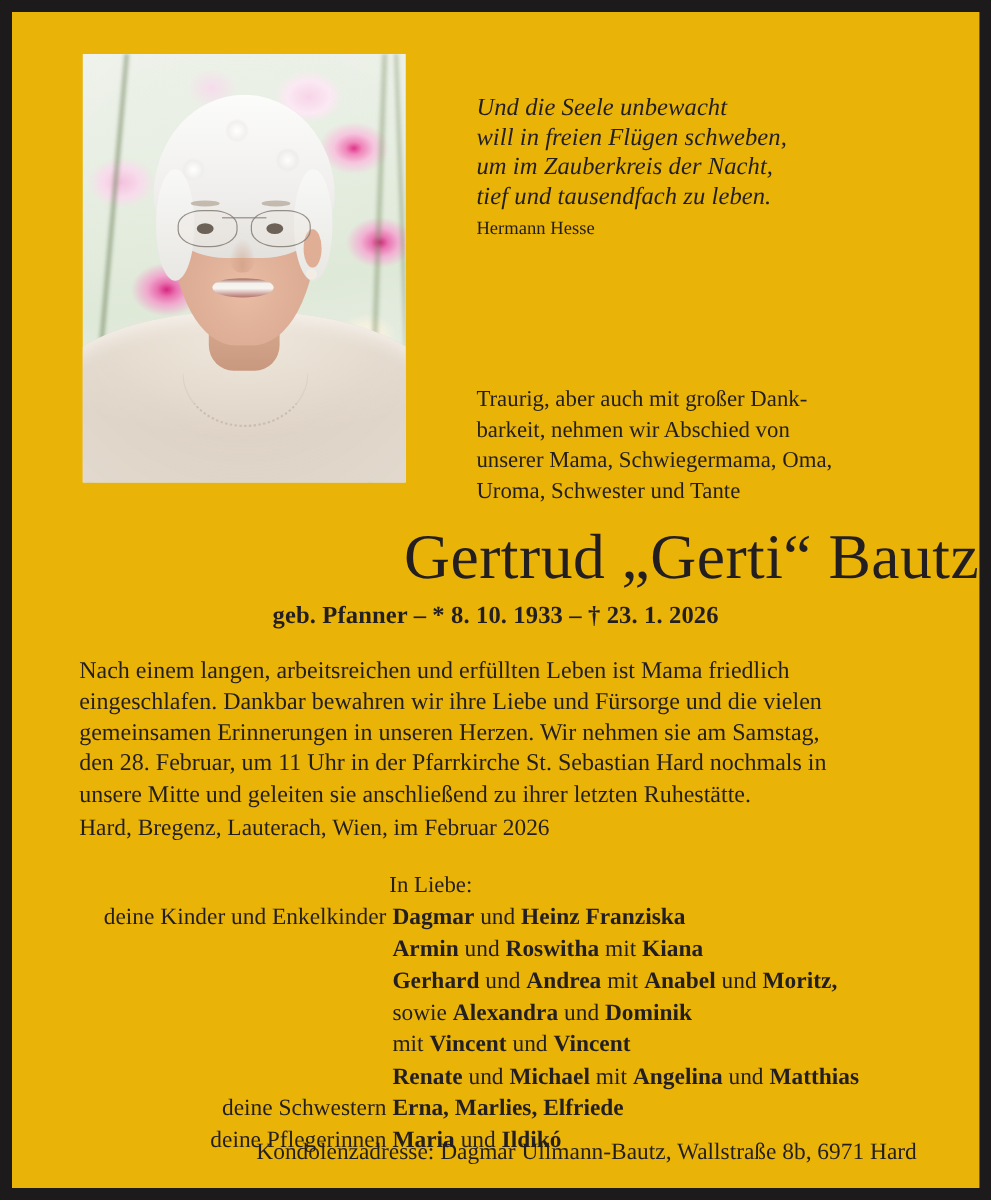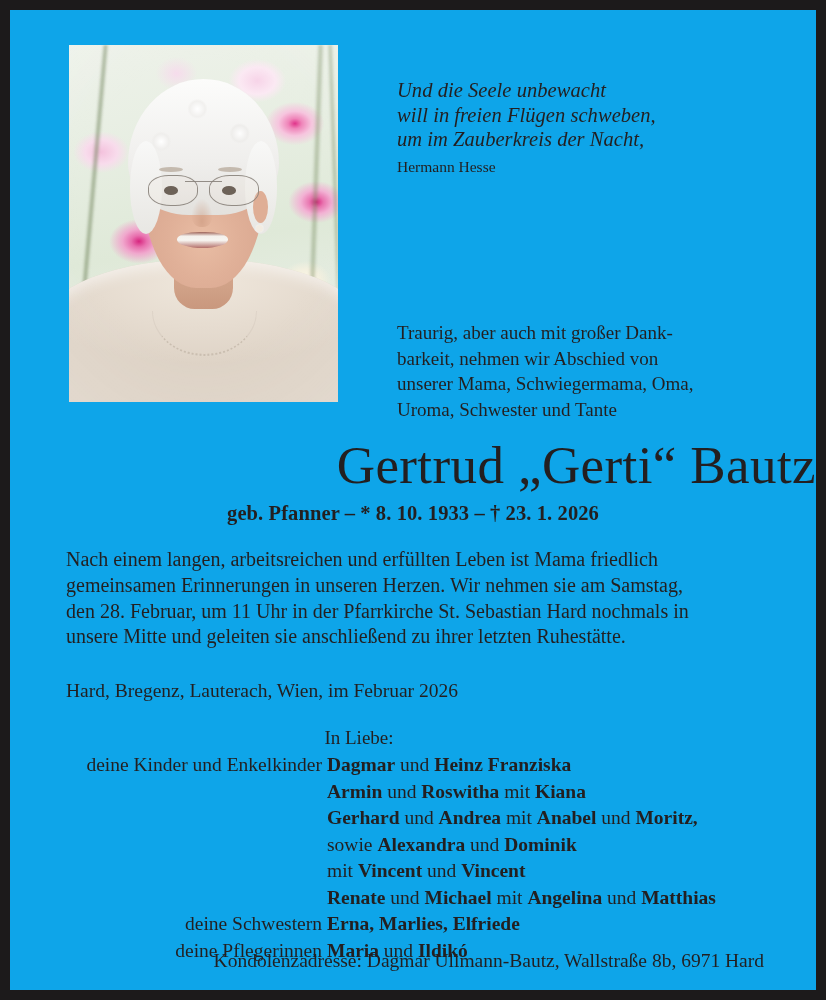--- a/index.html
+++ b/index.html
@@ -21,21 +21,21 @@
     height: 1000px;
     box-sizing: border-box;
     background: #ffffff;
     border: 10px solid #1c1a1b;
   }
 
   .inner {
     position: relative;
     width: 100%;
     height: 100%;
-    background: #0ea5e9;
+    background: #eab308;
   }
 
   
   .top-area {
     position: absolute;
     left: 0;
     top: 0;
     width: 806px;
     height: 400px;
   }
@@ -384,36 +384,38 @@
         <div class="eye r"></div>
         <div class="nose"></div>
         <div class="mouth"></div>
         <div class="soften"></div>
       </div>
 
       <div class="quote-block">
         <div class="quote-line">Und die Seele unbewacht</div>
         <div class="quote-line">will in freien Flügen schweben,</div>
         <div class="quote-line">um im Zauberkreis der Nacht,</div>
+        <div class="quote-line">tief und tausendfach zu leben.</div>
         <div class="quote-author">Hermann Hesse</div>
       </div>
 
       <div class="farewell">
         <div>Traurig, aber auch mit großer Dank-</div>
         <div>barkeit, nehmen wir Abschied von</div>
         <div>unserer Mama, Schwiegermama, Oma,</div>
         <div class="last">Uroma, Schwester und Tante</div>
       </div>
     </div>
 
     <div class="name">Gertrud „Gerti“ Bautz</div>
     <div class="subname">geb. Pfanner – * 8. 10. 1933 – † 23. 1. 2026</div>
 
     <div class="body-text">
       <div>Nach einem langen, arbeitsreichen und erfüllten Leben ist Mama friedlich</div>
+      <div>eingeschlafen. Dankbar bewahren wir ihre Liebe und Fürsorge und die vielen</div>
       <div>gemeinsamen Erinnerungen in unseren Herzen. Wir nehmen sie am Samstag,</div>
       <div>den 28. Februar, um 11 Uhr in der Pfarrkirche St. Sebastian Hard nochmals in</div>
       <div class="last">unsere Mitte und geleiten sie anschließend zu ihrer letzten Ruhestätte.</div>
     </div>
 
     <div class="place-line">
       <b>Hard, Bregenz, Lauterach, Wien,</b><span> im Februar 2026</span>
     </div>
 
     <div class="in-liebe">In Liebe:</div>

